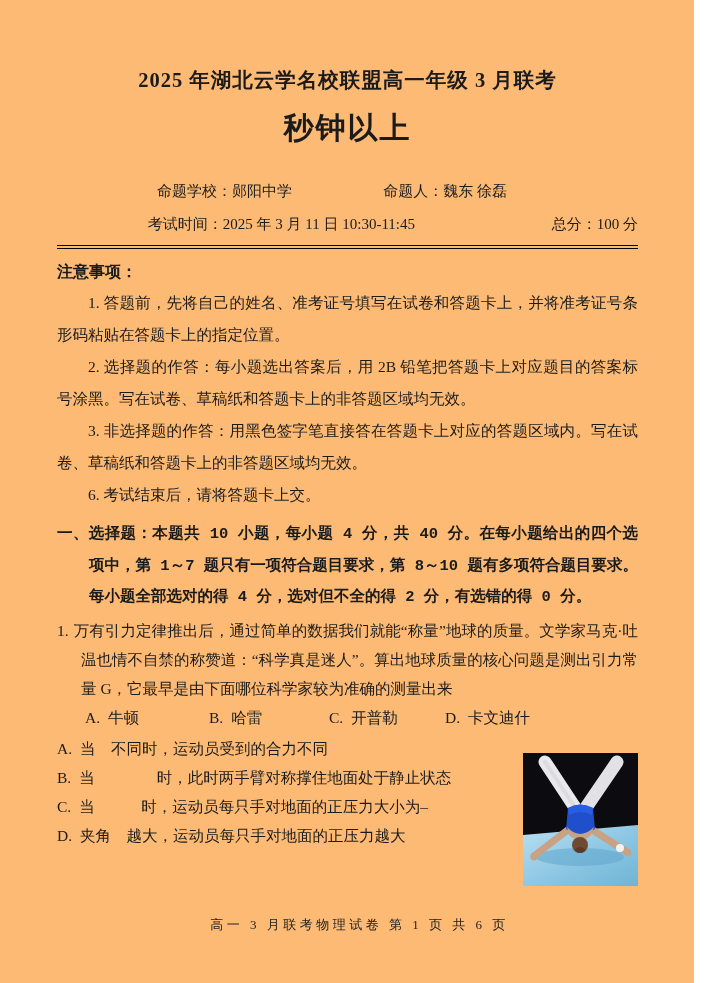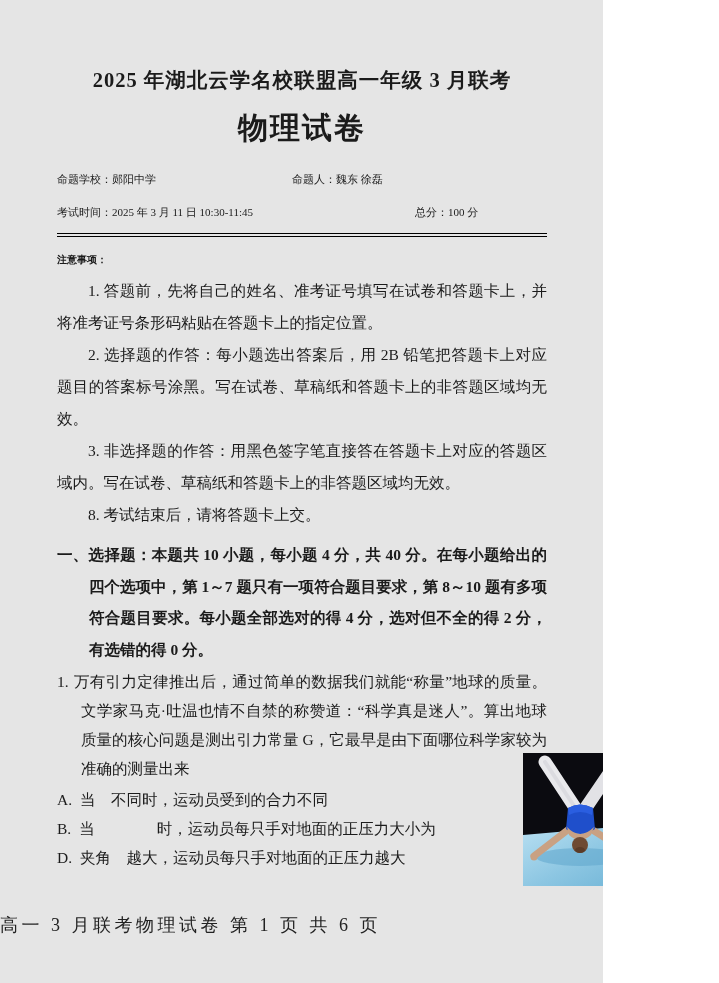--- a/index.html
+++ b/index.html
@@ -1,20 +1,20 @@
 <!DOCTYPE html>
 <html><head>
 <meta charset="utf-8">
 <style>
   * { margin:0; padding:0; box-sizing:border-box; }
   html,body { background:#ffffff; }
   .page {
     position:relative;
-    width:603px; height:983px;
-    background:#e5e5e5;
+    width:694px; height:983px;
+    background:#fdba74;
     overflow:hidden;
     color:#1b1b1b;
     font-family:"Liberation Serif","DejaVu Serif",serif;
     font-size:15.5px;
   }
   .content { padding:0 56px 0 57px; }
 
   .title-main {
     margin-top:66px;
     text-align:center;
@@ -23,51 +23,51 @@
     letter-spacing:1px;
   }
   .title-sub {
     margin-top:14px;
     text-align:center;
     font-size:30px; line-height:40px;
     font-weight:bold;
     letter-spacing:2px;
   }
 
-  .info-table { margin-top:15px; font-size:11px; }
+  .info-table { margin-top:27px; font-size:15px;text-align:right; }
   .info-row { display:flex; line-height:33px; }
   .info-row .c1 { flex:0 0 235px; }
   .info-row .c2 { flex:0 0 215px; }
   .info-row .c3 { flex:1 1 auto; }
   .info-row2 .c1 { flex:0 0 358px; }
   .info-row2 .c2 { flex:0 0 130px; }
   .info-row2 .c3 { flex:1 1 auto; }
 
   .double-rule {
     margin-top:4px;
     height:4px;
     border-top:1.5px solid #000;
     border-bottom:1.5px solid #000;
   }
 
   .notice { margin-top:8px; }
   .notice-head {
     font-family:"Liberation Sans","DejaVu Sans",sans-serif;
     font-weight:bold;
-    font-size:10px; line-height:30px;
+    font-size:16px; line-height:30px;
   }
   .notice p.item {
     text-indent:2em;
     line-height:32px;
     text-align:justify;
   }
 
   .section-head {
     margin-top:8px;
-    font-family:Liberation Serif, serif;
+    font-family:Liberation Mono, monospace;
     font-weight:bold;
     font-size:15.5px; line-height:31.5px;
     padding-left:32px; text-indent:-32px;
     text-align:justify;
   }
 
   .question { margin-top:2px; }
   .q-text {
     line-height:29px;
     padding-left:24px; text-indent:-24px;
@@ -86,64 +86,72 @@
 
   .q2-photo {
     position:absolute;
     left:523px; top:753px;
     width:115px; height:133px;
   }
 
   .page-footer {
     position:absolute;
     left:0; top:916px; width:719px;
-    font-size:18px; line-height:18px;
+    text-align:center;
+    font-size:13px; line-height:18px;
     letter-spacing:3.5px;
     color:#222;
   }
 </style>
 </head>
 <body>
 
 <div class="page">
   <div class="content">
 
     <h1 class="title-main">2025 年湖北云学名校联盟高一年级 3 月联考</h1>
-    <h2 class="title-sub">物理试卷</h2>
+    <h2 class="title-sub">秒钟以上</h2>
 
     <div class="info-table">
       <div class="info-row">
         <span class="c1">命题学校：郧阳中学</span>
         <span class="c2">命题人：魏东 徐磊</span>
       </div>
       <div class="info-row info-row2">
         <span class="c1">考试时间：2025 年 3 月 11 日 10:30-11:45</span>
         <span class="c3">总分：100 分</span>
       </div>
     </div>
 
     <div class="double-rule"></div>
 
     <div class="notice">
       <p class="notice-head">注意事项：</p>
       <p class="item">1. 答题前，先将自己的姓名、准考证号填写在试卷和答题卡上，并将准考证号条形码粘贴在答题卡上的指定位置。</p>
       <p class="item">2. 选择题的作答：每小题选出答案后，用 2B 铅笔把答题卡上对应题目的答案标号涂黑。写在试卷、草稿纸和答题卡上的非答题区域均无效。</p>
       <p class="item">3. 非选择题的作答：用黑色签字笔直接答在答题卡上对应的答题区域内。写在试卷、草稿纸和答题卡上的非答题区域均无效。</p>
-      <p class="item">8. 考试结束后，请将答题卡上交。</p>
+      <p class="item">6. 考试结束后，请将答题卡上交。</p>
     </div>
 
     <p class="section-head"><span>一、选择题：</span><span>本题共 10 小题，每小题 4 分，共 40 分。在每小题给出的四个选项中，第 1～7 题只有一项符合题目要求，第 8～10 题有多项符合题目要求。每小题全部选对的得 4 分，选对但不全的得 2 分，有选错的得 0 分。</span></p>
 
     <div class="question">
       <p class="q-text"><span class="q-num">1.</span><span>万有引力定律推出后，通过简单的数据我们就能“称量”地球的质量。文学家马克·吐温也情不自禁的称赞道：“科学真是迷人”。算出地球质量的核心问题是测出引力常量 G，它最早是由下面哪位科学家较为准确的测量出来</span></p>
+      <div class="q1-options">
+        <span class="opt"><span class="opt-label">A.</span><span>牛顿</span></span>
+        <span class="opt"><span class="opt-label">B.</span><span>哈雷</span></span>
+        <span class="opt"><span class="opt-label">C.</span><span>开普勒</span></span>
+        <span class="opt"><span class="opt-label">D.</span><span>卡文迪什</span></span>
+      </div>
     </div>
 
     <div class="question">
       <p class="opt-line"><span class="opt-label">A.</span><span>当　不同时，运动员受到的合力不同</span></p>
-      <p class="opt-line"><span class="opt-label">B.</span><span>当　　　　时，运动员每只手对地面的正压力大小为</span></p>
+      <p class="opt-line"><span class="opt-label">B.</span><span>当　　　　时，此时两手臂对称撑住地面处于静止状态</span></p>
+      <p class="opt-line"><span class="opt-label">C.</span><span>当　　　时，运动员每只手对地面的正压力大小为–</span></p>
       <p class="opt-line"><span class="opt-label">D.</span><span>夹角　越大，运动员每只手对地面的正压力越大</span></p>
     </div>
 
   </div>
 
   <div class="q2-photo">
     <svg width="115" height="133" viewBox="0 0 115 133" xmlns="http://www.w3.org/2000/svg">
       <defs>
         <linearGradient id="floorGrad" x1="0" y1="0" x2="1" y2="1">
           <stop offset="0" stop-color="#b9e0f2"></stop>

